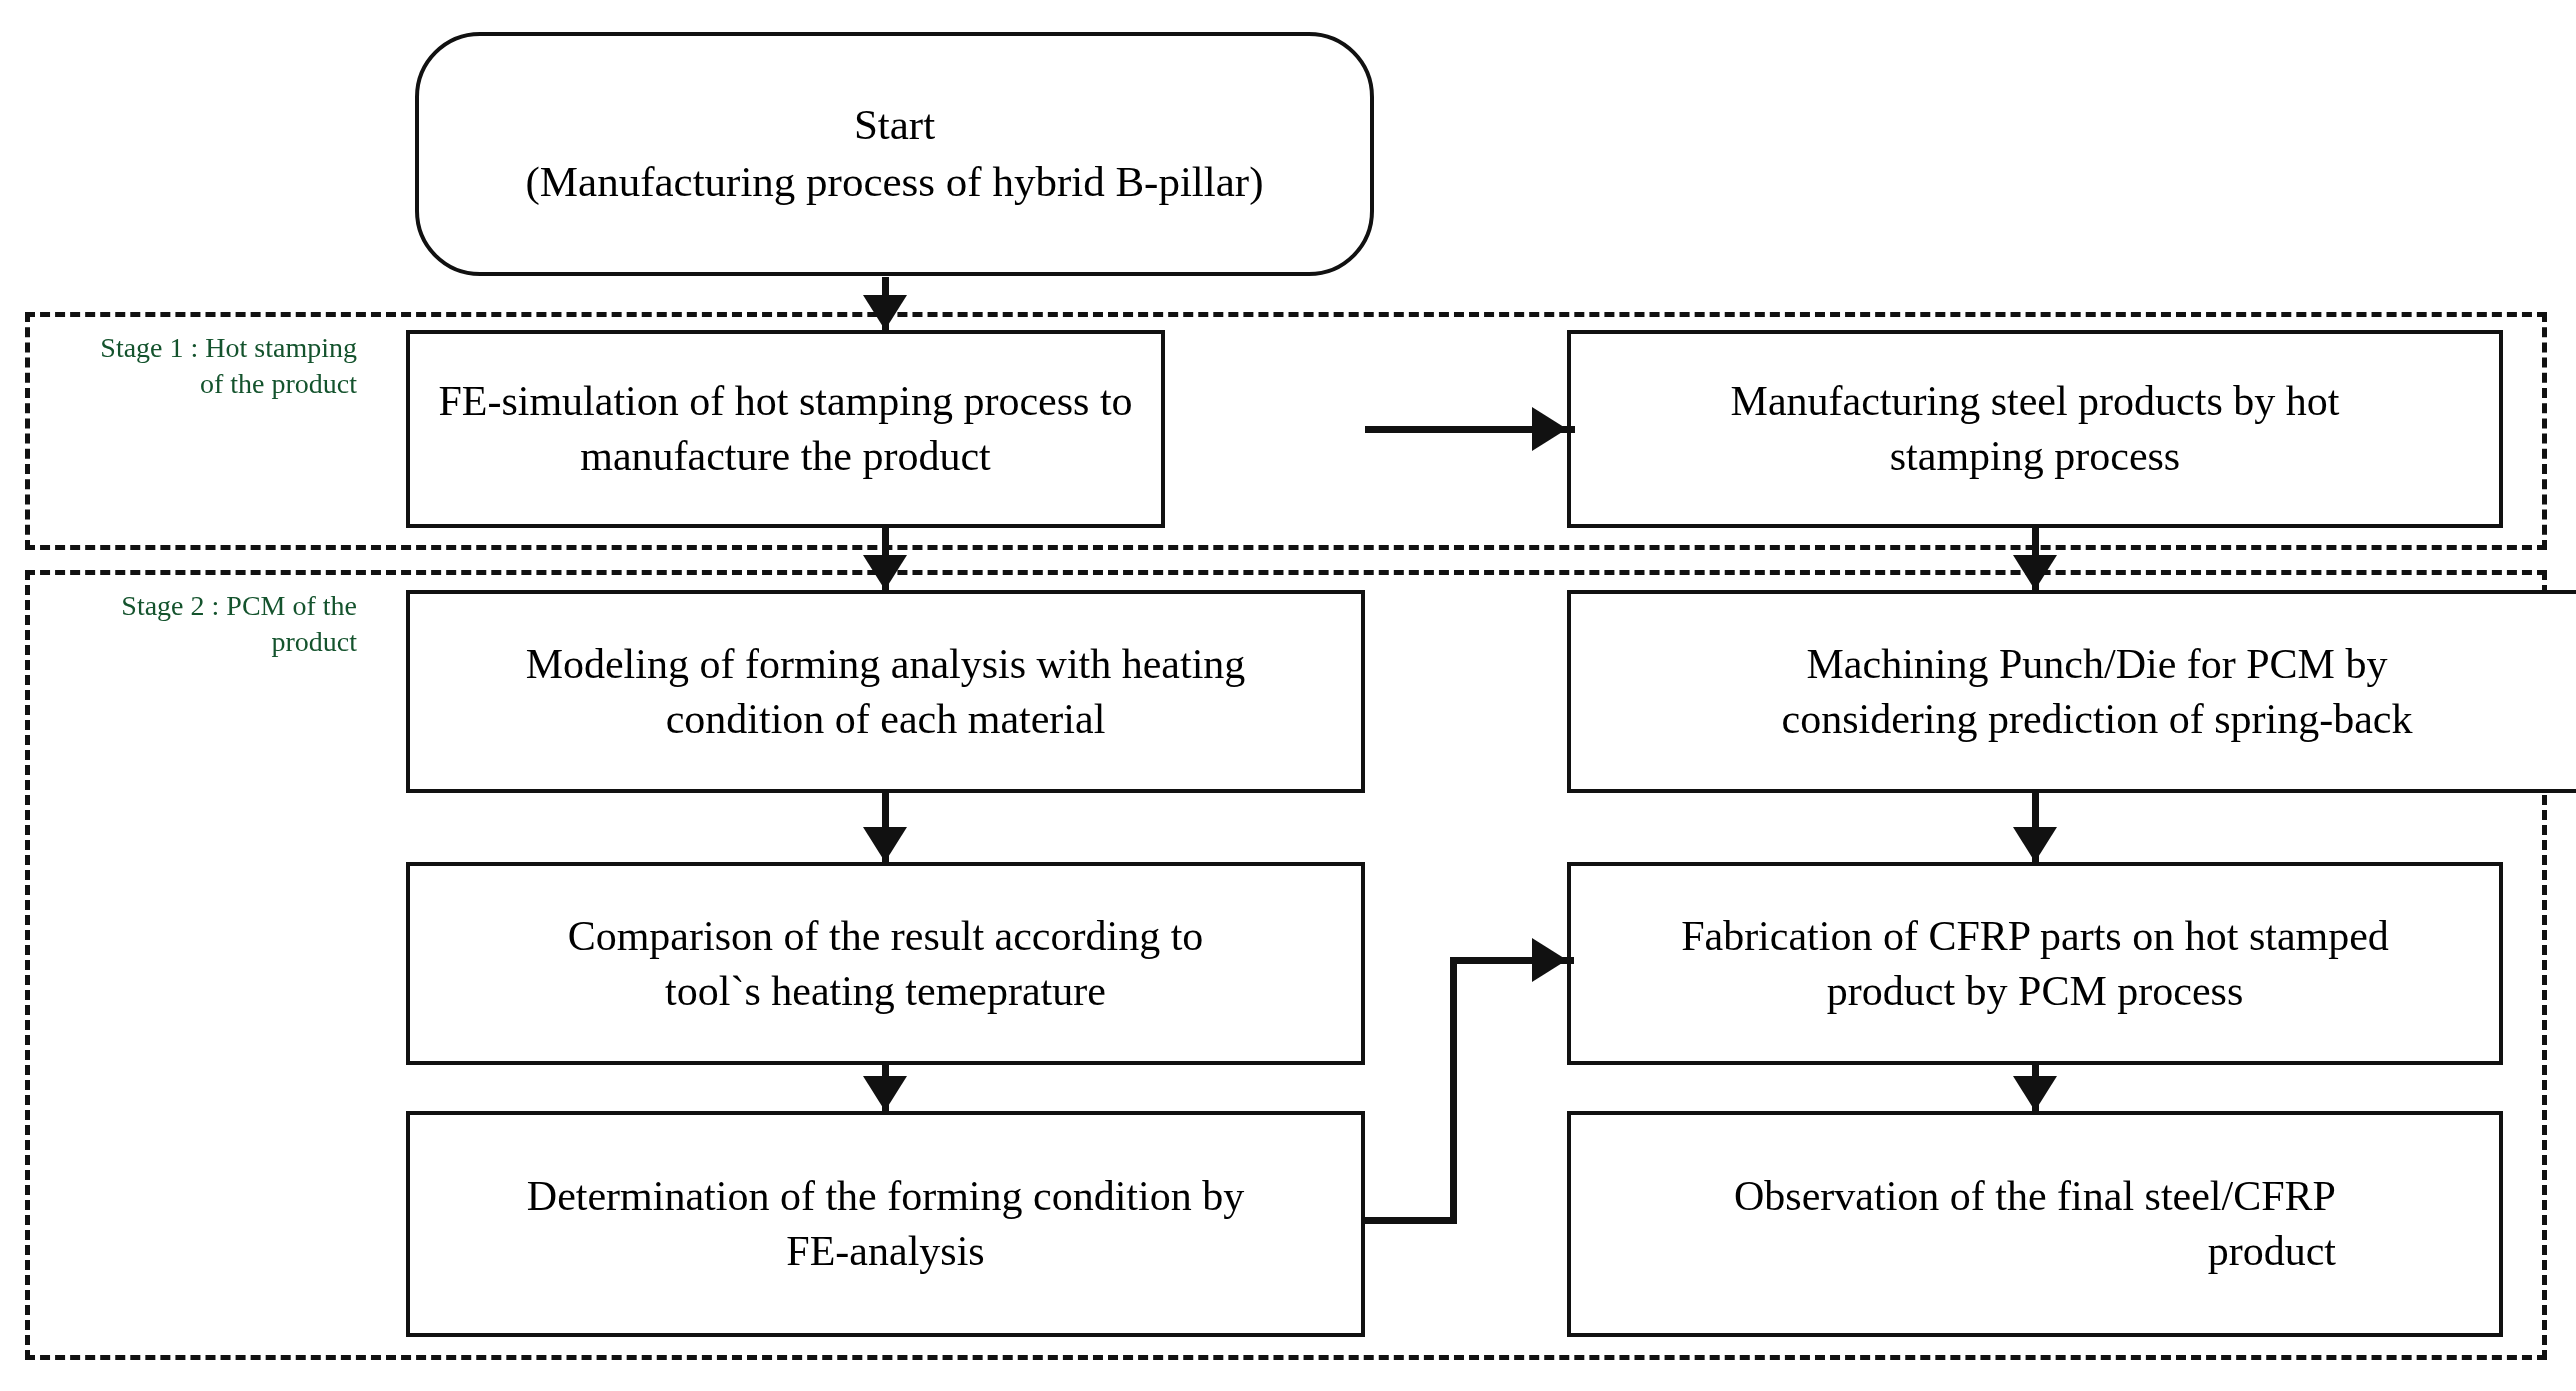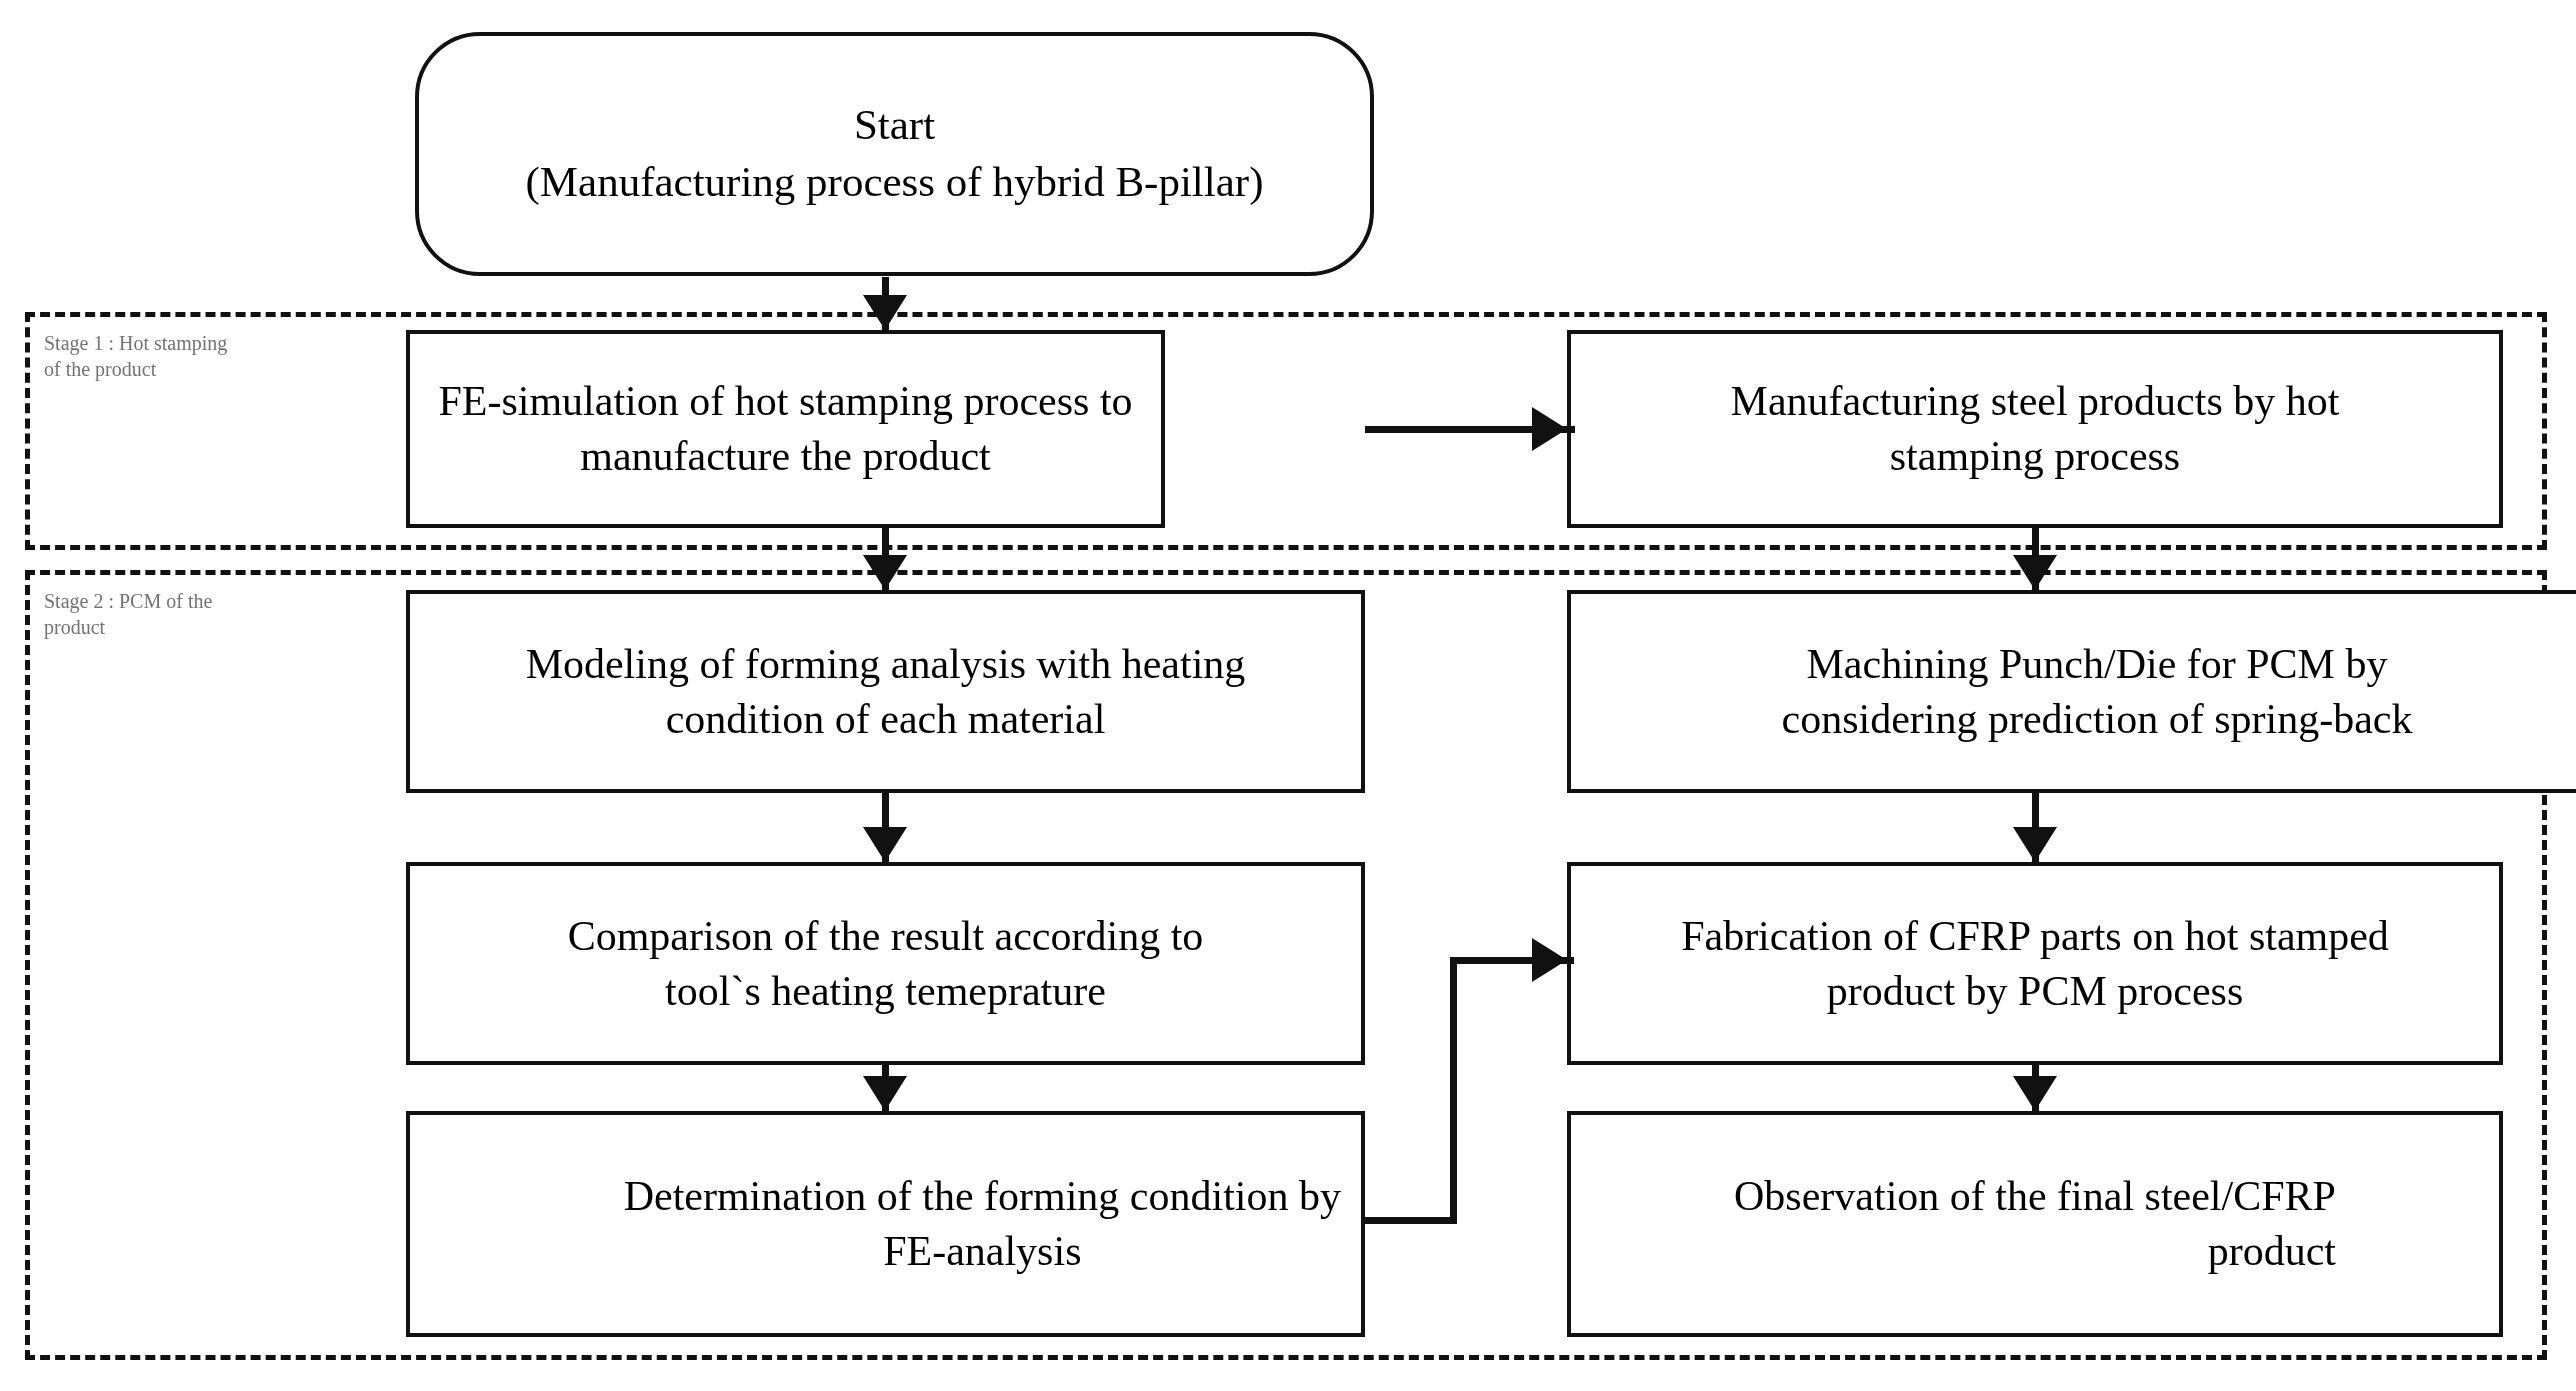--- a/index.html
+++ b/index.html
@@ -9,22 +9,22 @@
 
   .node{position:absolute;box-sizing:border-box;border:4.6px solid #111;background:#fff;
         display:flex;align-items:center;justify-content:center;text-align:center;z-index:4;}
   .node .txt{font-size:42px;line-height:1.30;padding:0 20px;white-space:pre-line;}
 
   .start{border-radius:65px;}
   .start .txt{font-size:43px;line-height:1.32;}
 
   .stage{position:absolute;box-sizing:border-box;border:5.5px dashed #111;background:transparent;z-index:1;}
 
-  .stage-label{position:absolute;z-index:3;font-size:20px;line-height:1.30;text-align:left;
-               white-space:pre-line;color:#737373;}
+  .stage-label{position:absolute;z-index:3;font-size:28px;line-height:1.30;text-align:right;
+               white-space:pre-line;color:#14532d;}
 
   .ln{position:absolute;background:#111;z-index:5;}
   .vln{width:6.5px;}
   .hln{height:6.5px;}
 
   .arrow-d{position:absolute;width:0;height:0;z-index:6;
            border-left:22px solid transparent;border-right:22px solid transparent;
            border-top:35px solid #111;}
   .arrow-r{position:absolute;width:0;height:0;z-index:6;
            border-top:22px solid transparent;border-bottom:22px solid transparent;
@@ -61,21 +61,21 @@
   <div class="node" style="left:406px;top:590px;width:959px;height:203px;">
     <span class="txt">Modeling of forming analysis with heating
 condition of each material</span>
   </div>
 
   <div class="node" style="left:406px;top:862px;width:959px;height:203px;">
     <span class="txt">Comparison of the result according to
 tool`s heating temeprature</span>
   </div>
 
-  <div class="node" style="left:406px;top:1111px;width:959px;height:226px;justify-content:flex-end;">
+  <div class="node" style="left:406px;top:1111px;width:959px;height:226px;">
     <span class="txt">Determination of the forming condition by
 FE-analysis</span>
   </div>
 
   <div class="node" style="left:1567px;top:590px;width:1060px;height:203px;">
     <span class="txt">Machining Punch/Die for PCM by
 considering prediction of spring-back</span>
   </div>
 
   <div class="node" style="left:1567px;top:862px;width:936px;height:203px;">

